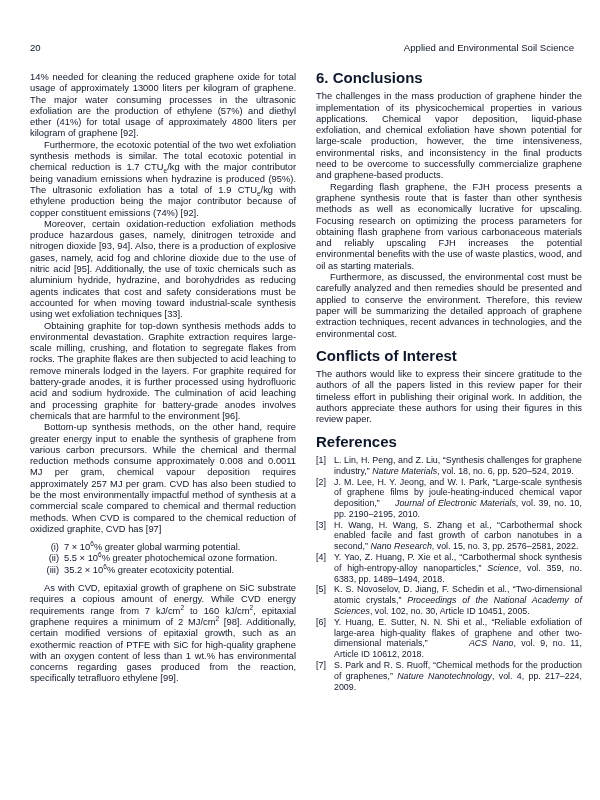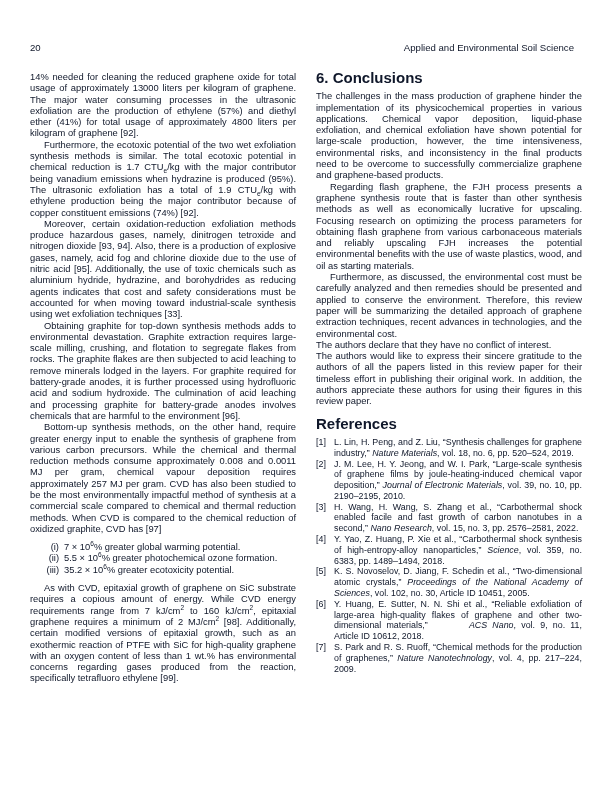--- a/index.html
+++ b/index.html
@@ -88,33 +88,33 @@
 
       <p class="indent"><span>As with CVD, epitaxial growth of graphene on SiC substrate requires a copious amount of energy. While CVD energy requirements range from 7 kJ/cm</span><sup>2</sup><span> to 160 kJ/cm</span><sup>2</sup><span>, epitaxial graphene requires a minimum of 2 MJ/cm</span><sup>2</sup><span> [98]. Additionally, certain modified versions of epitaxial growth, such as an exothermic reaction of PTFE with SiC for high-quality graphene with an oxygen content of less than 1 wt.% has environmental concerns regarding gases produced from the reaction, specifically tetrafluoro ethylene [99].</span></p>
     </div>
 
     <div class="col">
       <h2 class="first">6. Conclusions</h2>
       <p>The challenges in the mass production of graphene hinder the implementation of its physicochemical properties in various applications. Chemical vapor deposition, liquid-phase exfoliation, and chemical exfoliation have shown potential for large-scale production, however, the time intensiveness, environmental risks, and inconsistency in the final products need to be overcome to successfully commercialize graphene and graphene-based products.</p>
       <p class="indent">Regarding flash graphene, the FJH process presents a graphene synthesis route that is faster than other synthesis methods as well as economically lucrative for upscaling. Focusing research on optimizing the process parameters for obtaining flash graphene from various carbonaceous materials and reliably upscaling FJH increases the potential environmental benefits with the use of waste plastics, wood, and oil as starting materials.</p>
       <p class="indent">Furthermore, as discussed, the environmental cost must be carefully analyzed and then remedies should be presented and applied to conserve the environment. Therefore, this review paper will be summarizing the detailed approach of graphene extraction techniques, recent advances in technologies, and the environmental cost.</p>
 
-      <p>The authors declare that they have no conflict of interest.</p>
+      <h2>Conflicts of Interest</h2>
 
       <p>The authors would like to express their sincere gratitude to the authors of all the papers listed in this review paper for their timeless effort in publishing their original work. In addition, the authors appreciate these authors for using their figures in this review paper.</p>
 
       <h2>References</h2>
       <div class="refs">
         <div class="ref">
           <span class="ref-marker">[1]</span>
           <span class="ref-text"><span>L. Lin, H. Peng, and Z. Liu, “Synthesis challenges for graphene industry,” </span><span style="font-style: italic;">Nature Materials</span><span>, vol. 18, no. 6, pp. 520–524, 2019.</span></span>
         </div>
         <div class="ref">
           <span class="ref-marker">[2]</span>
-          <span class="ref-text"><span>J. M. Lee, H. Y. Jeong, and W. I. Park, “Large-scale synthesis of graphene films by joule-heating-induced chemical vapor deposition,” </span><span style="font-style: italic;">Journal of Electronic Materials</span><span>, vol. 39, no. 10, pp. 2190–2195, 2010.</span></span>
+          <span class="ref-text"><span>J. M. Lee, H. Y. Jeong, and W. I. Park, “Large-scale synthesis of graphene films by joule-heating-induced chemical vapor deposition,” </span><span style="font-style: italic; margin-left: 12px;">Journal of Electronic Materials</span><span>, vol. 39, no. 10, pp. 2190–2195, 2010.</span></span>
         </div>
         <div class="ref">
           <span class="ref-marker">[3]</span>
           <span class="ref-text"><span>H. Wang, H. Wang, S. Zhang et al., “Carbothermal shock enabled facile and fast growth of carbon nanotubes in a second,” </span><span style="font-style: italic;">Nano Research</span><span>, vol. 15, no. 3, pp. 2576–2581, 2022.</span></span>
         </div>
         <div class="ref">
           <span class="ref-marker">[4]</span>
           <span class="ref-text"><span>Y. Yao, Z. Huang, P. Xie et al., “Carbothermal shock synthesis of high-entropy-alloy nanoparticles,” </span><span style="font-style: italic;">Science</span><span>, vol. 359, no. 6383, pp. 1489–1494, 2018.</span></span>
         </div>
         <div class="ref">

